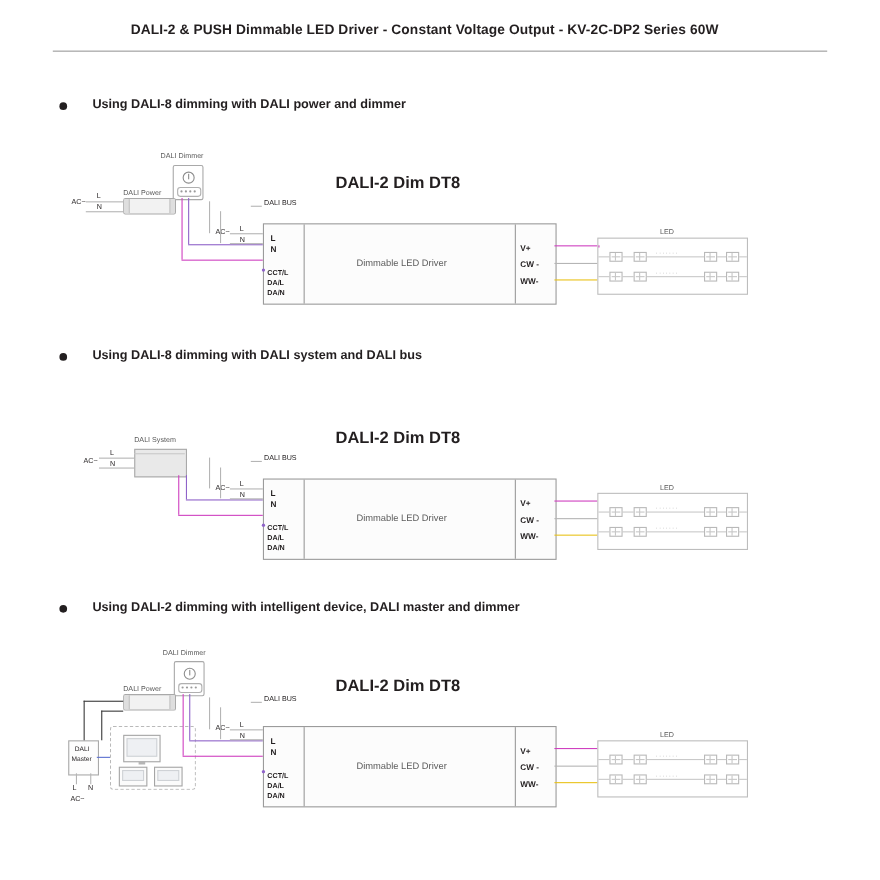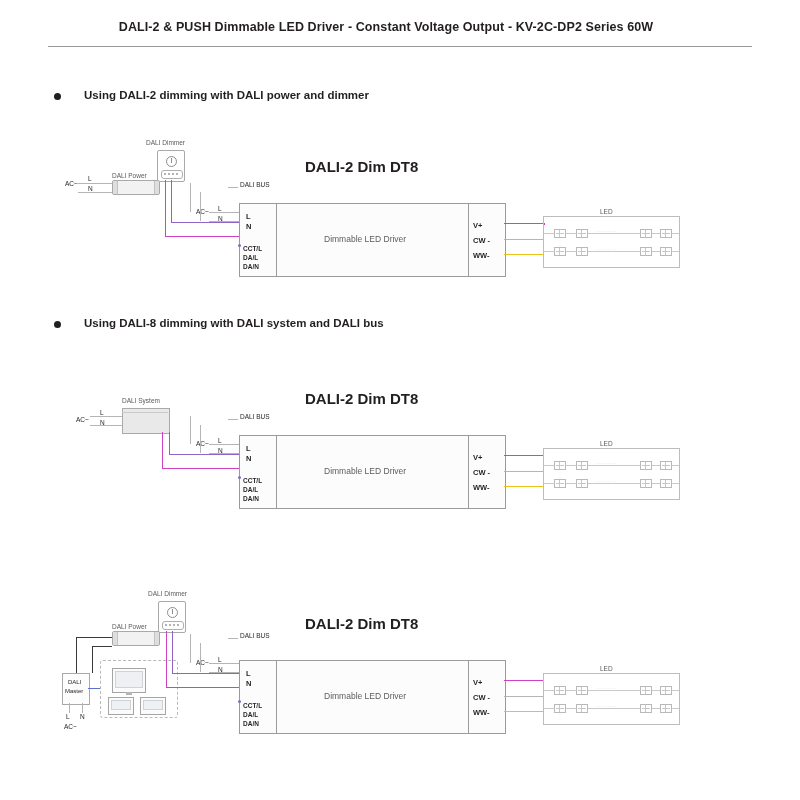--- a/index.html
+++ b/index.html
@@ -120,21 +120,21 @@
 <body>
 
 <div class="page">
 
   <div class="doc-header">DALI-2 &amp; PUSH Dimmable LED Driver - Constant Voltage Output - KV-2C-DP2 Series 60W</div>
   <div class="header-rule"></div>
 
 
   <div class="bullet" style="left:84px;top:89px;">
     <span class="dot"></span>
-    <span>Using DALI-2 dimming with DALI power and dimmer</span>
+    <span>Using DALI-8 dimming with DALI power and dimmer</span>
   </div>
 
   <div class="diagram" style="top:0;height:300px;">
 
     <div class="title-dali" style="left:305px;top:158px;">DALI-2  Dim   DT8</div>
 
     <div class="lbl" style="left:146px;top:139px;">DALI Dimmer</div>
     <div class="dimmer" style="left:157px;top:150px;">
       <div class="knob"></div>
       <div class="pins">
@@ -277,20 +277,24 @@
       <div class="led" style="left:10px;top:30px;"></div>
       <div class="led" style="left:32px;top:30px;"></div>
       <div class="led" style="left:96px;top:30px;"></div>
       <div class="led" style="left:116px;top:30px;"></div>
       <div class="dots" style="left:52px;top:11px;">·······</div>
       <div class="dots" style="left:52px;top:29px;">·······</div>
     </div>
     <div class="terminal-dot" style="left:238px;top:476px;"></div>
   </div>
 
+  <div class="bullet" style="left:84px;top:546px;">
+    <span class="dot"></span>
+    <span>Using DALI-2 dimming with intelligent device, DALI master and dimmer</span>
+  </div>
 
   <div class="diagram" style="top:0;height:260px;">
 
     <div class="title-dali" style="left:305px;top:615px;">DALI-2  Dim  DT8</div>
 
     <div class="lbl" style="left:148px;top:590px;">DALI Dimmer</div>
     <div class="dimmer" style="left:158px;top:601px;">
       <div class="knob"></div>
       <div class="pins">
         <div class="pin" style="left:2px;"></div>

